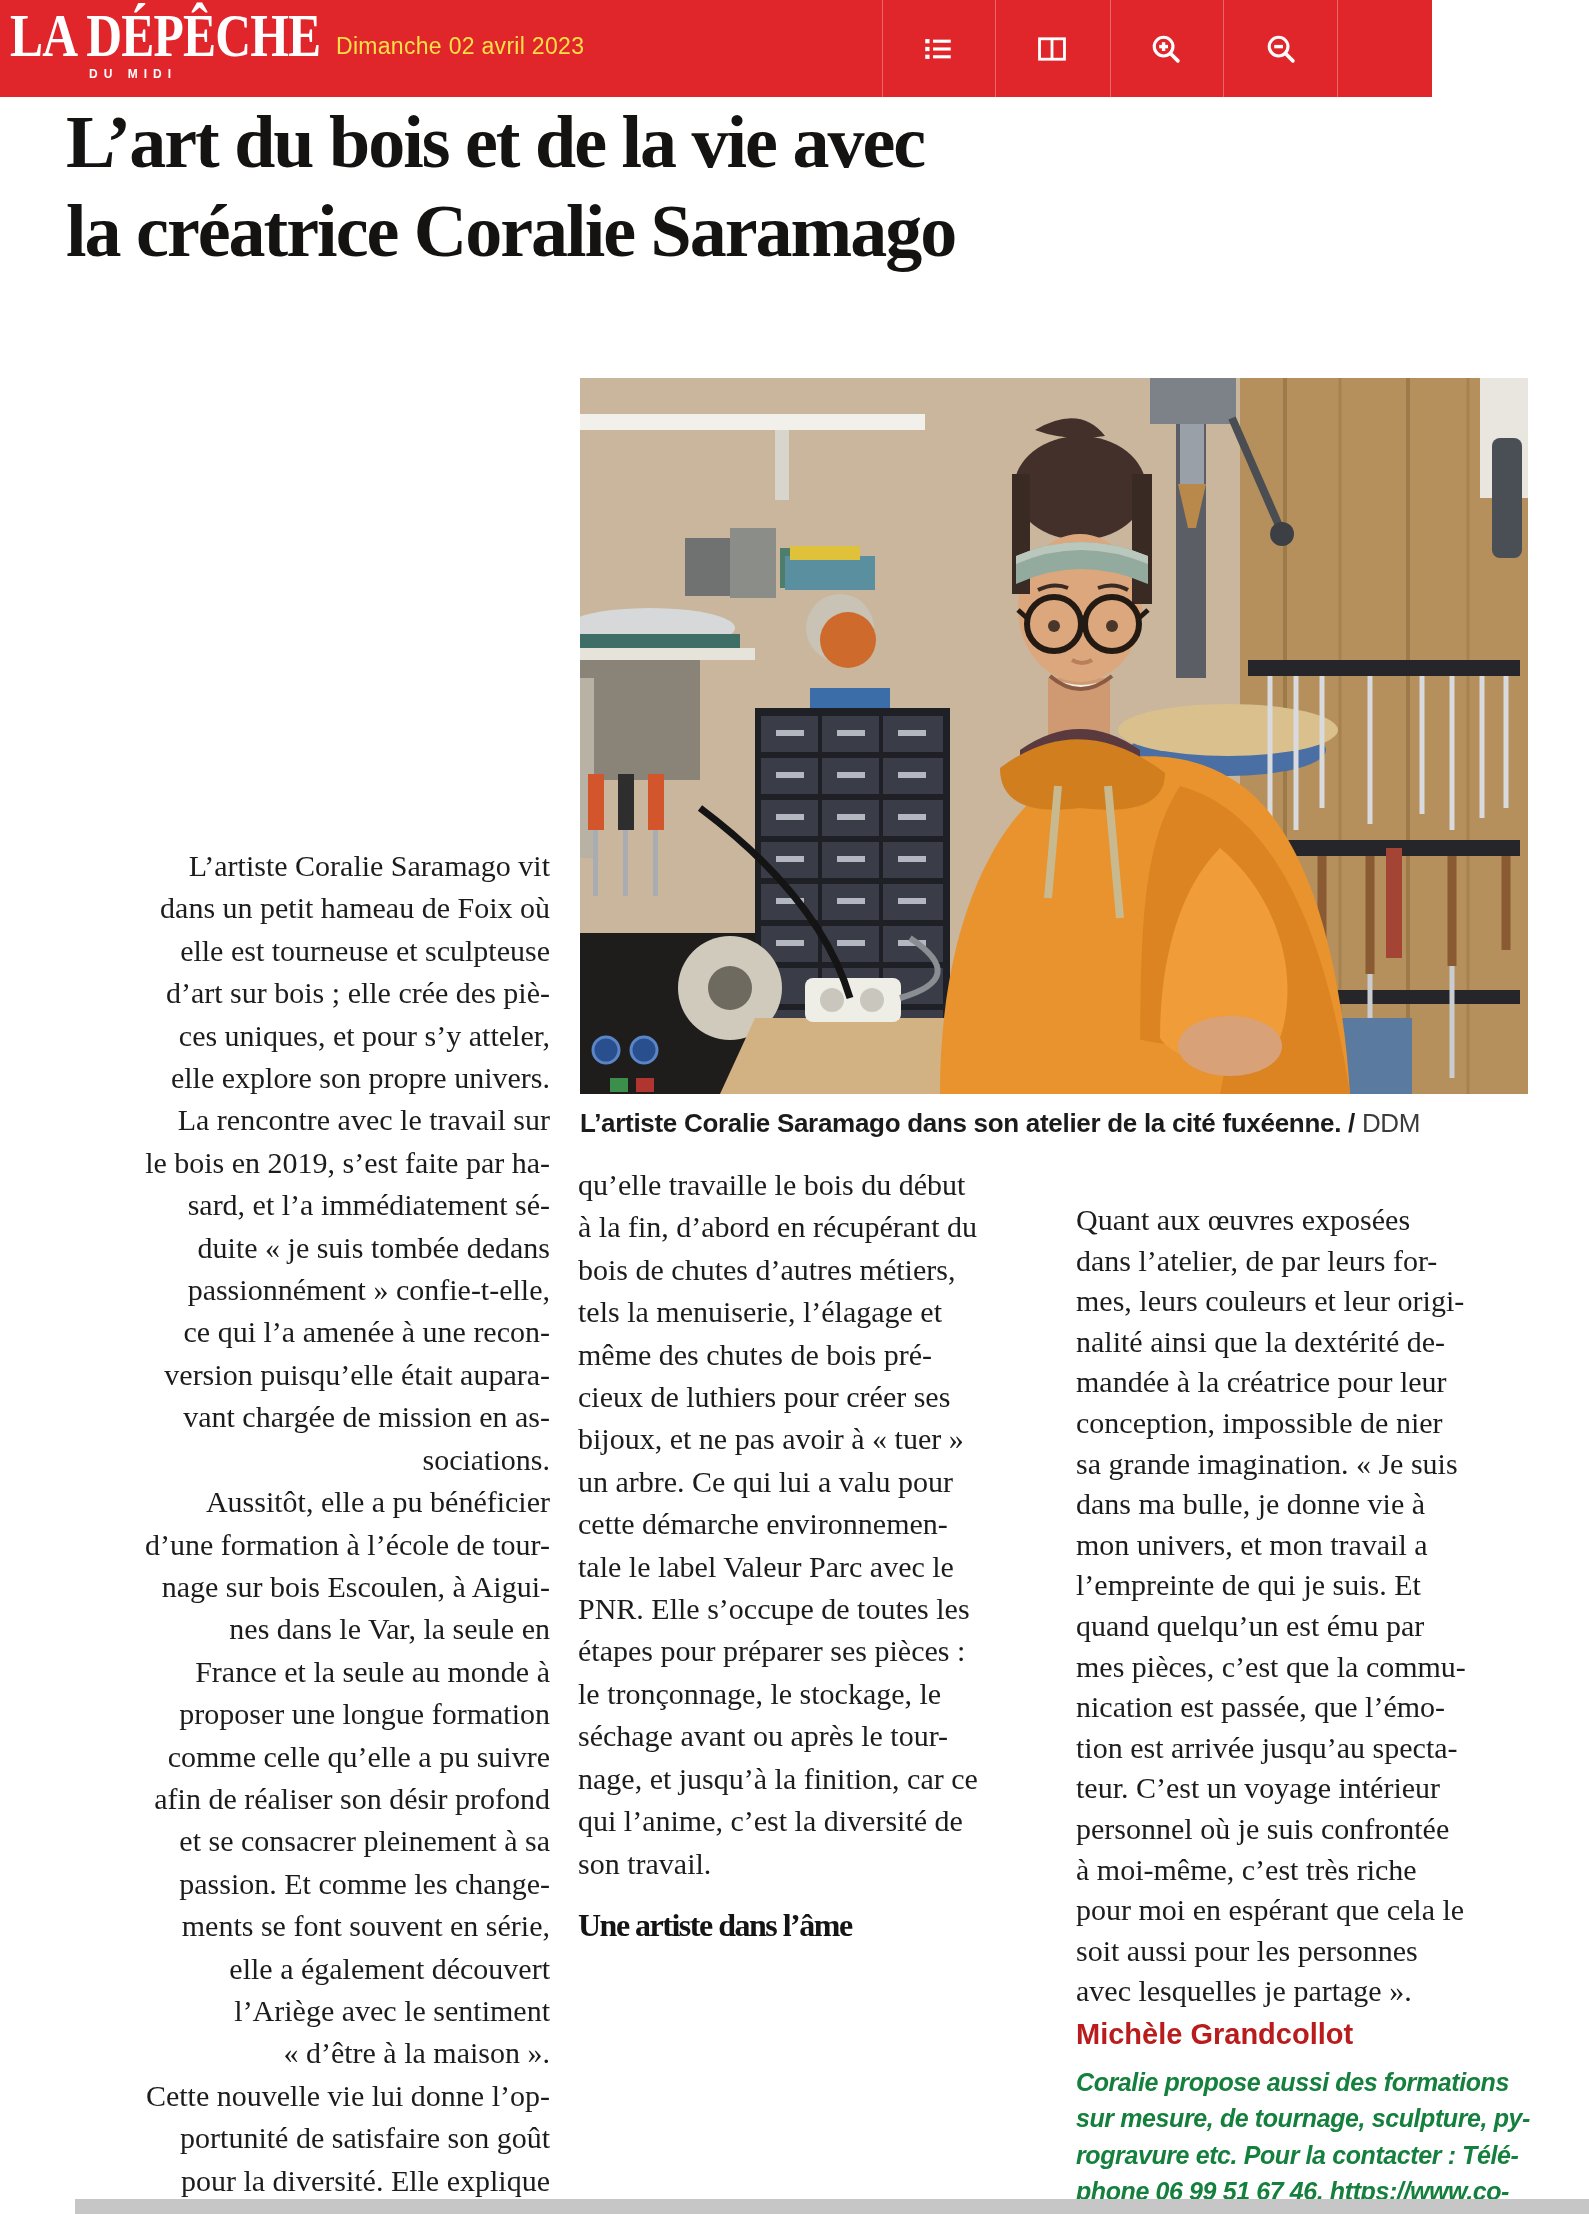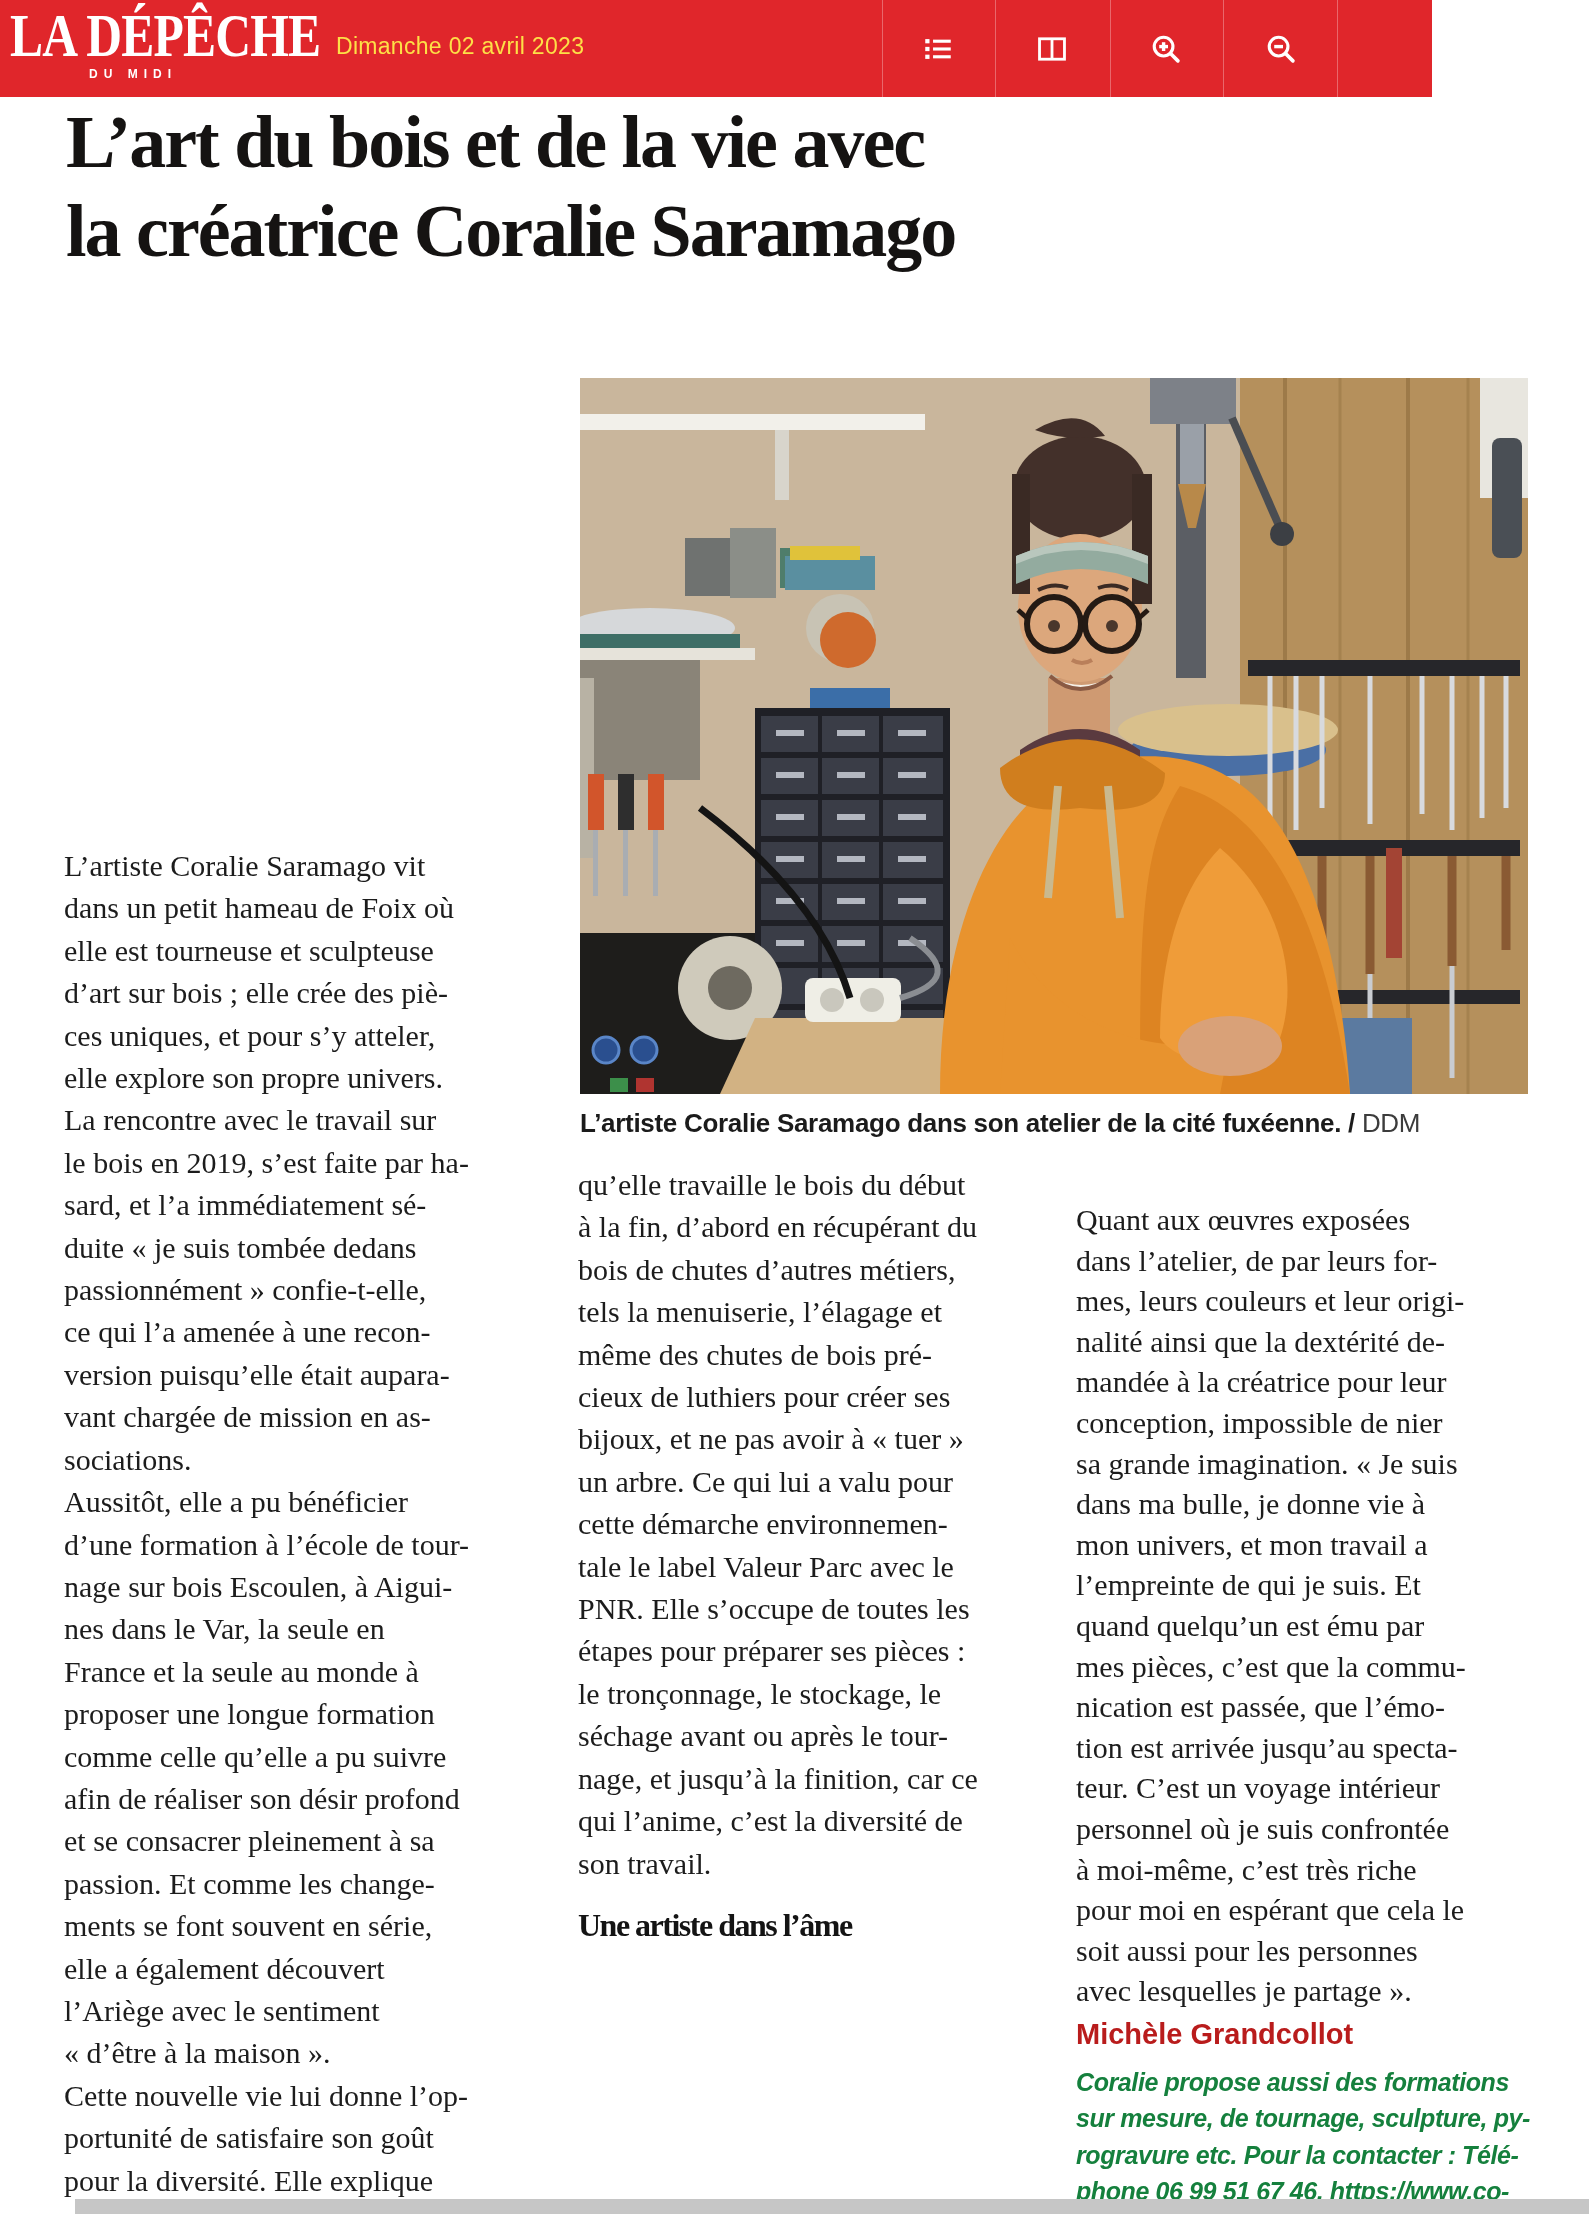--- a/index.html
+++ b/index.html
@@ -34,21 +34,21 @@
   .photo svg{display:block;width:100%;height:100%;}
   .caption{position:absolute;left:580px;top:1106px;width:948px;color:#1b1b1b;
            font-size:26px;letter-spacing:-.3px;line-height:34px;}
   .cap-main{font-weight:700;}
   .cap-sep{font-weight:700;}
   .cap-credit{font-weight:400;color:#3c3c3c;}
   
   .col{position:absolute;font-family:"Liberation Serif",serif;color:#1c1c1c;}
   .col p{margin:0;}
   .body-txt{font-size:30px;line-height:42.4px;white-space:pre-line;}
-  .col1{left:64px;top:845px;width:486px;}
+  .col1{left:64px;top:845px;width:486px;text-align:right;}
   .col2{left:578px;top:1164px;width:486px;}
   .col3{left:1076px;top:1164px;width:470px;margin-top:36px;}
   .col3 .body-txt{line-height:40.6px;}
   .subhead{font-family:Liberation Serif, serif;font-weight:700;color:#141414;
            font-size:32px;letter-spacing:-1.5px;margin:22px 0 12px 0 !important;}
   .author{font-family:"Liberation Sans",sans-serif;font-weight:700;color:#b91c1c;
           font-size:29px;line-height:40px;margin-top:2px !important;}
   .note{font-family:"Liberation Sans",sans-serif;font-weight:700;font-style:italic;
         color:#15803d;font-size:25px;line-height:36.5px;letter-spacing:-.4px;
         white-space:pre-line;margin-top:10px !important;}

